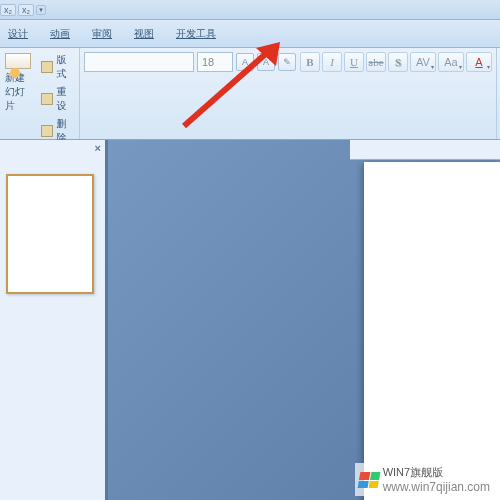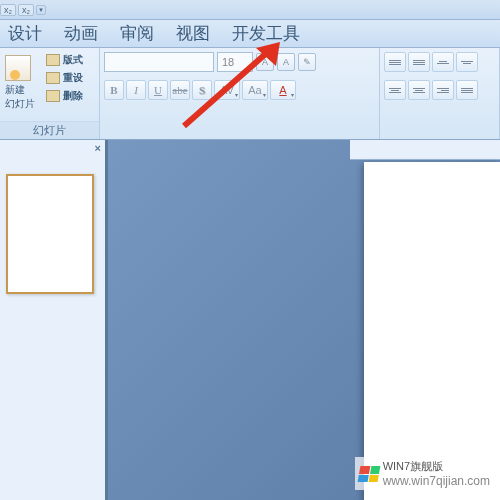--- a/index.html
+++ b/index.html
@@ -2,37 +2,37 @@
 <html><head>
 <meta charset="utf-8">
 <style>
 * { margin: 0; padding: 0; box-sizing: border-box; font-family: "Microsoft YaHei", SimSun, sans-serif; }
 body { width: 500px; height: 500px; overflow: hidden; background: #6b8cb5; position: relative; }
 
 .titlebar { height: 20px; background: linear-gradient(#d6e5f5,#c3d9f0); display: flex; align-items: center; padding: 0 0; gap: 2px; border-bottom: 1px solid #9ab5d4; }
 .titlebar .tb-btn { font-size: 9px; color: #4a6a8a; background: rgba(255,255,255,0.3); border: 1px solid #a8c0d8; border-radius: 2px; padding: 0 3px; }
 .titlebar .tb-drop { width: 10px; height: 10px; border: 1px solid #a8c0d8; border-radius: 2px; font-size: 7px; display:flex; align-items:center; justify-content:center; color:#4a6a8a; }
 
-.menubar { height: 28px; background: linear-gradient(#dbe9f8,#c8ddf3); display: flex; align-items: center; padding: 0 8px; gap: 22px; border-bottom: 1px solid #9ab5d4; font-size: 17px; color: #3a5a7a; }
+.menubar { height: 28px; background: linear-gradient(#dbe9f8,#c8ddf3); display: flex; align-items: center; padding: 0 8px; gap: 22px; border-bottom: 1px solid #9ab5d4; font-size: 10px; color: #3a5a7a; text-decoration: underline; }
 .menubar span { cursor: default; }
 
 .ribbon { height: 92px; background: linear-gradient(#e8f1fb,#d5e6f6); display: flex; border-bottom: 1px solid #8aa8c8; }
 .rgroup { border-right: 1px solid #b5cde5; display: flex; flex-direction: column; }
 .rgroup .content { flex: 1; display: flex; padding: 4px; gap: 4px; align-items: flex-start; }
 .rgroup .label { height: 18px; text-align: center; font-size: 11px; color: #4a6a8a; background: rgba(200,220,240,0.5); border-top: 1px solid #c5d9ed; display:flex; align-items:center; justify-content:center; }
 
 .g-slides { width: 100px; }
 .g-font { flex: 1; }
 .g-para { width: 120px; }
 
 .bigbtn { width: 36px; height: 62px; display: flex; flex-direction: column; justify-content: center; font-size: 10px; color: #3a5a7a; border: 1px solid transparent; border-radius: 3px; }
 .bigbtn .icon { width: 26px; height: 26px; background: linear-gradient(#fff,#f0e8d8); border: 1px solid #c0b090; margin-bottom: 2px; position: relative; }
 .bigbtn .icon::after { content:""; position:absolute; left:4px; top:14px; width:10px; height:10px; background:#f5c060; border-radius:50%; }
 
-.smallbtns { display: flex; flex-direction: column; gap: 2px; font-size: 10px; color: #3a5a7a; font-weight: bold; }
+.smallbtns { display: flex; flex-direction: column; gap: 2px; font-size: 10px; color: #3a5a7a; }
 .smallbtn { display: flex; align-items: center; gap: 3px; padding: 1px 2px; }
 .smallbtn .si { width: 14px; height: 12px; background: #e8d8a8; border: 1px solid #b0a070; }
 
 .fontrow { display: flex; gap: 3px; align-items: center; margin-bottom: 4px; }
 .combo { height: 20px; background: #f8fbfe; border: 1px solid #a8c0d8; font-size: 11px; color: #888; display: flex; align-items: center; padding: 0 4px; }
 .combo.font { width: 110px; }
 .combo.size { width: 36px; }
 .tinybtn { width: 18px; height: 18px; background: linear-gradient(#f8fbfe,#e0ecf8); border: 1px solid #a8c0d8; border-radius: 2px; font-size: 9px; color: #7a8a9a; display:flex; align-items:center; justify-content:center; }
 
 .fontrow2 { display: flex; gap: 2px; align-items: center; }
@@ -50,21 +50,21 @@
 
 .workspace { position: absolute; top: 140px; left: 0; right: 0; bottom: 0; background: linear-gradient(135deg,#7a9cc5 0%,#5a7ca5 100%); }
 .sidepane { position: absolute; left: 0; top: 0; width: 108px; bottom: 0; background: #e8f1fb; border-right: 3px solid #5a7a9a; }
 .sidepane .close { position: absolute; right: 4px; top: 2px; font-size: 11px; color: #5a7a9a; font-weight: bold; }
 .thumb { position: absolute; left: 6px; top: 34px; width: 88px; height: 120px; background: #fff; border: 2px solid #c89850; box-shadow: 1px 1px 3px rgba(0,0,0,0.2); }
 .canvas { position: absolute; right: 0; top: 22px; width: 136px; height: 340px; background: #fff; box-shadow: -2px 2px 6px rgba(0,0,0,0.3); }
 .ruler { position: absolute; right: 0; top: 0; width: 150px; height: 20px; background: #e8f1fb; border-bottom: 1px solid #9ab5d4; }
 
 .arrow { position: absolute; left: 174px; top: 40px; width: 120px; height: 90px; pointer-events: none; }
 
-.watermark { position: absolute; right: 6px; bottom: 10px; display: flex; align-items: center; gap: 4px; font-size: 11px; color: #555; background: rgba(255,255,255,0.7); padding: 2px 4px; }
+.watermark { position: absolute; right: 6px; bottom: 4px; display: flex; align-items: center; gap: 4px; font-size: 11px; color: #555; background: rgba(255,255,255,0.7); padding: 2px 4px; }
 .winlogo { width: 20px; height: 16px; display: grid; grid-template-columns: 1fr 1fr; grid-template-rows: 1fr 1fr; gap: 1px; transform: skewX(-10deg); }
 .winlogo div:nth-child(1){background:#e74c3c;} .winlogo div:nth-child(2){background:#2ecc71;}
 .winlogo div:nth-child(3){background:#3498db;} .winlogo div:nth-child(4){background:#f1c40f;}
 .wm-url { font-size: 12px; color: #888; }
 </style>
 </head>
 <body>
 
 <div class="titlebar">
   <span class="tb-btn">x₂</span>
@@ -101,21 +101,21 @@
         <div class="smallbtn">
             <span class="si"></span>
             <span>删除</span>
           </div>
       </div>
     </div>
     <div class="label">幻灯片</div>
   </div>
 
   <div class="rgroup g-font">
-    <div class="content" style="flex-direction:column;">
+    <div class="content" style="flex-direction:row;">
       <div class="fontrow">
         <div class="combo font"></div>
         <div class="combo size">18</div>
         <div class="tinybtn">A</div>
         <div class="tinybtn">A</div>
         <div class="tinybtn">✎</div>
       </div>
       <div class="fontrow2">
         <div class="fbtn" style="font-weight:bold">B</div>
         <div class="fbtn" style="font-style:italic">I</div>

